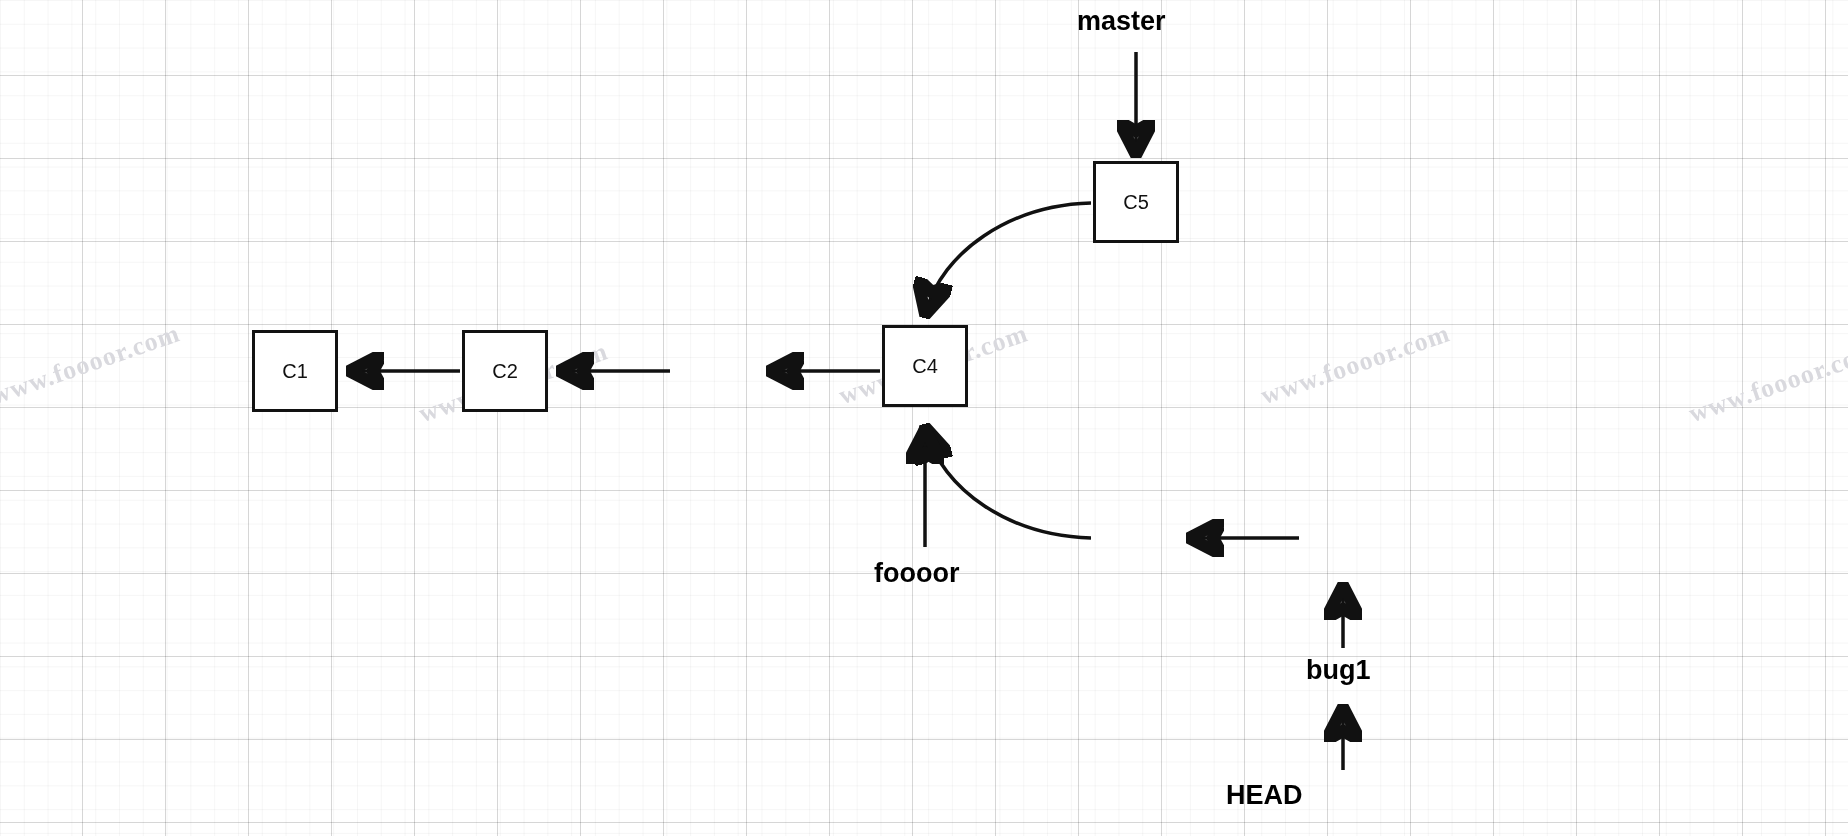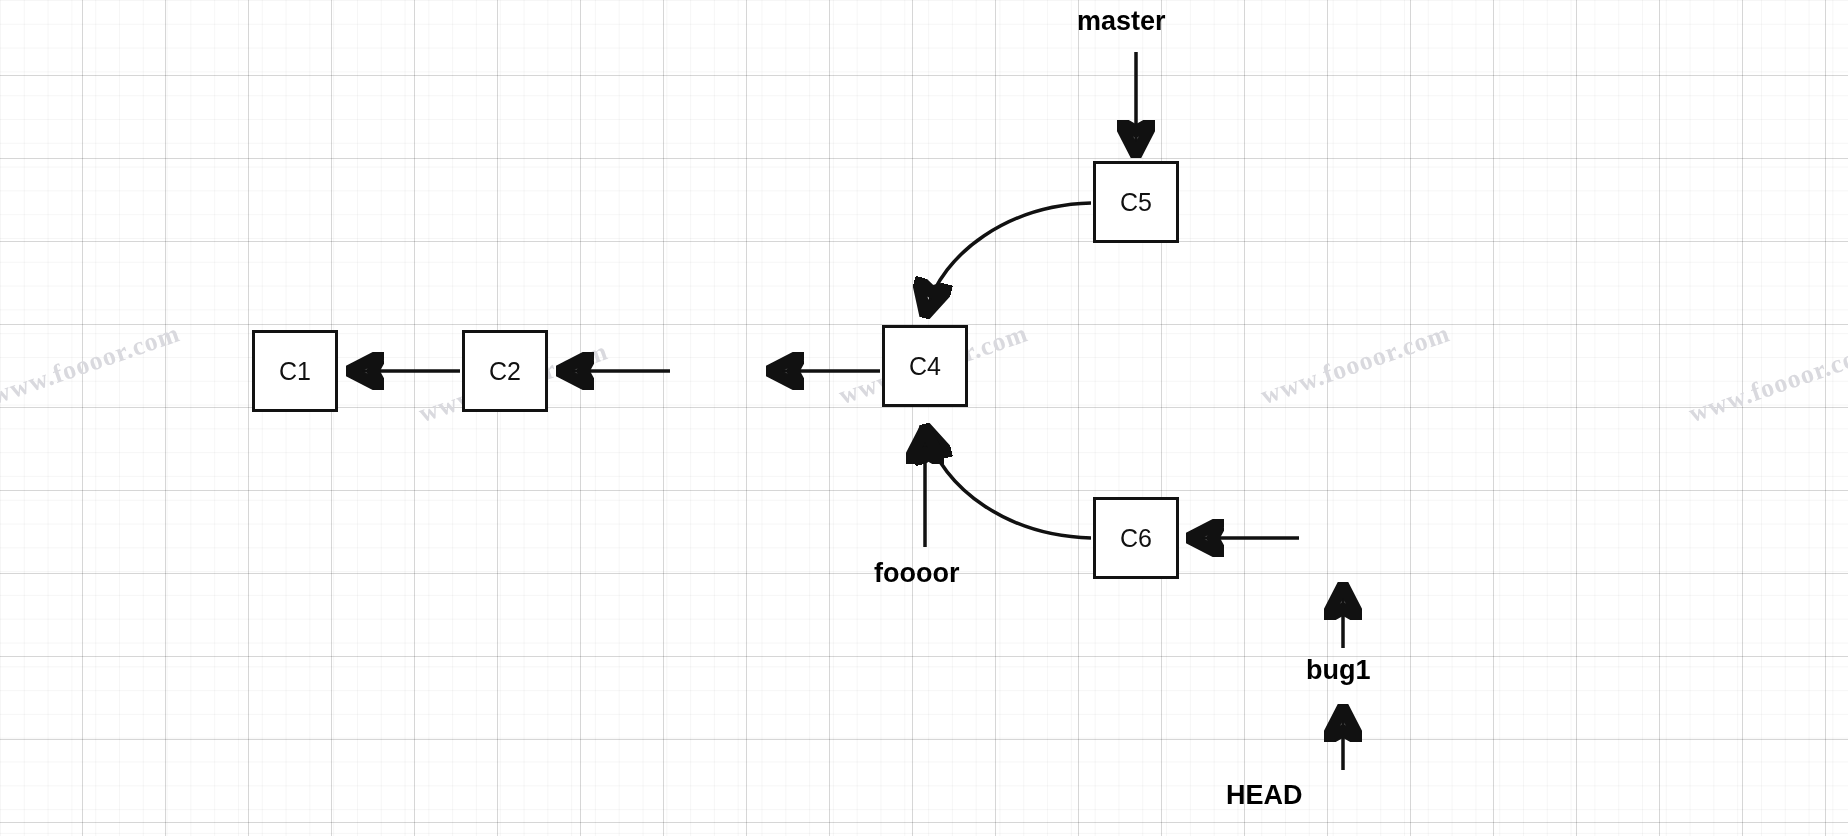--- a/index.html
+++ b/index.html
@@ -43,21 +43,21 @@
     position: absolute;
     width: 86px;
     height: 82px;
     box-sizing: border-box;
     border: 3px solid #121212;
     background: #ffffff;
     display: flex;
     align-items: center;
     justify-content: center;
     font-family: "Liberation Sans", sans-serif;
-    font-size: 25px;
+    font-size: 20px;
     color: #111111;
     font-weight: normal;
   }
   .ref-label {
     position: absolute;
     font-family: "Liberation Sans", sans-serif;
     font-size: 27px;
     font-weight: bold;
     color: #000000;
     white-space: nowrap;
@@ -121,22 +121,19 @@
   </div>
   <div class="commit-node" style="left:462px; top:330px;">
     <span>C2</span>
   </div>
   <div class="commit-node" style="left:882px; top:325px;">
     <span>C4</span>
   </div>
   <div class="commit-node" style="left:1093px; top:161px;">
     <span>C5</span>
   </div>
-  <div class="commit-node" style="left:1093px; top:497px;">
-    <span>C6</span>
-  </div>
 
   <div class="ref-label" style="left:1077px; top:6px;">master</div>
   <div class="ref-label" style="left:874px; top:558px;">foooor</div>
   <div class="ref-label" style="left:1306px; top:655px;">bug1</div>
   <div class="ref-label" style="left:1226px; top:780px;">HEAD</div>
 
 </div>
 
 </body></html>

